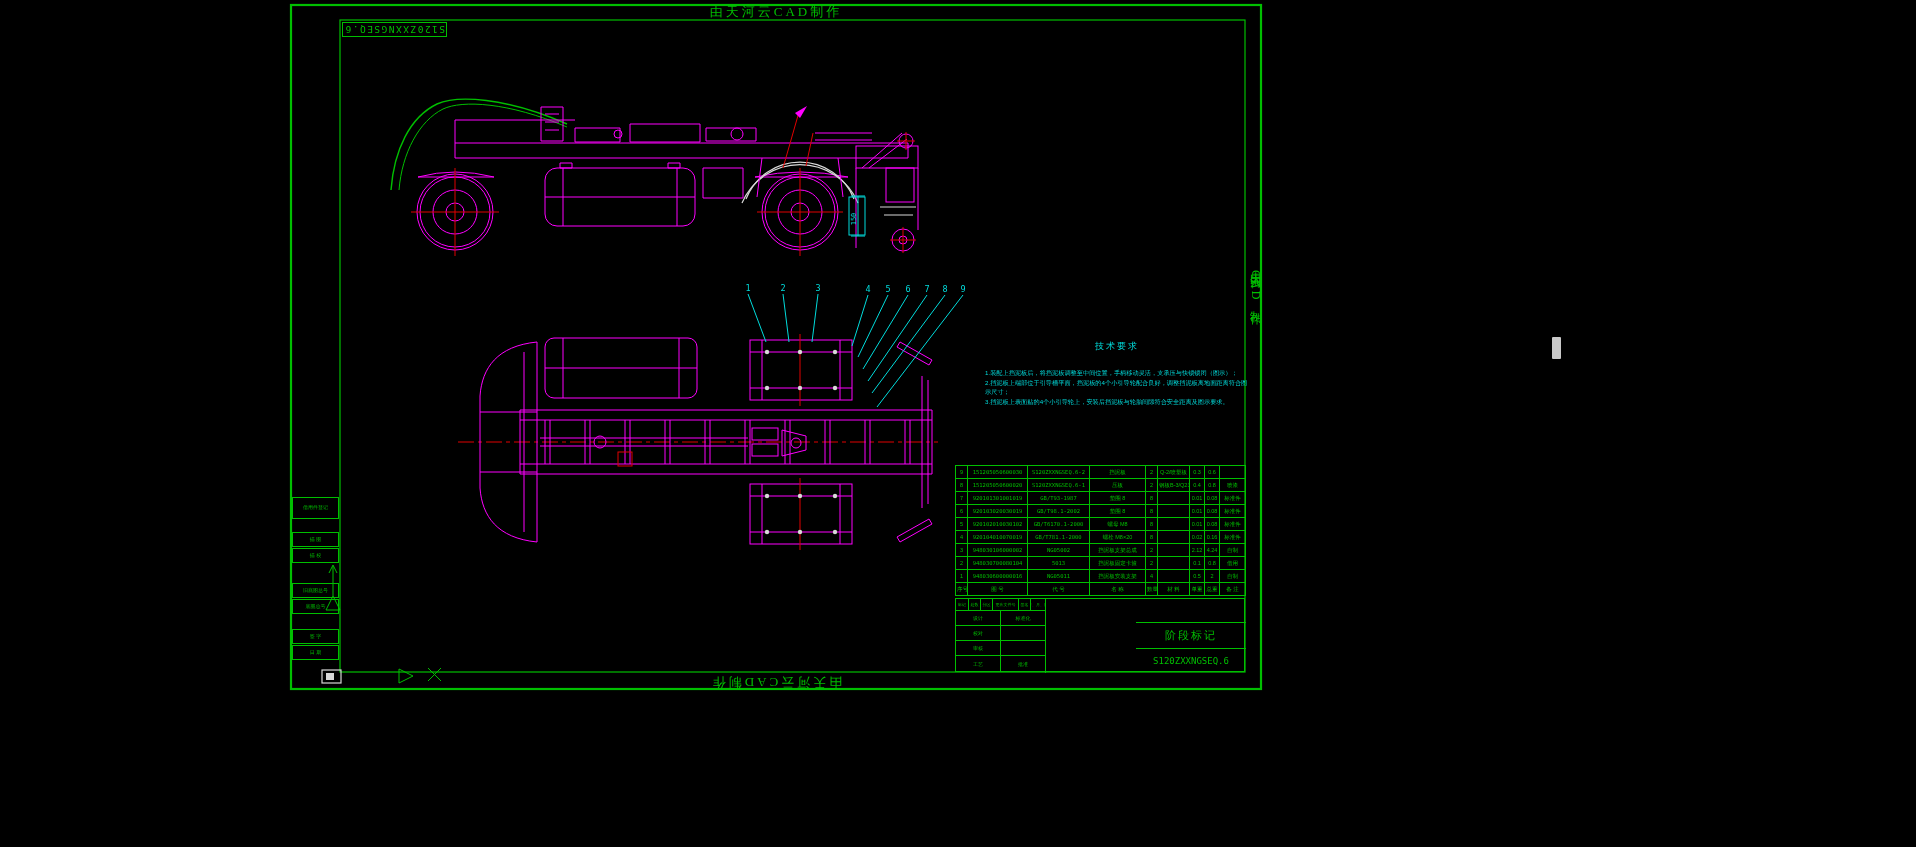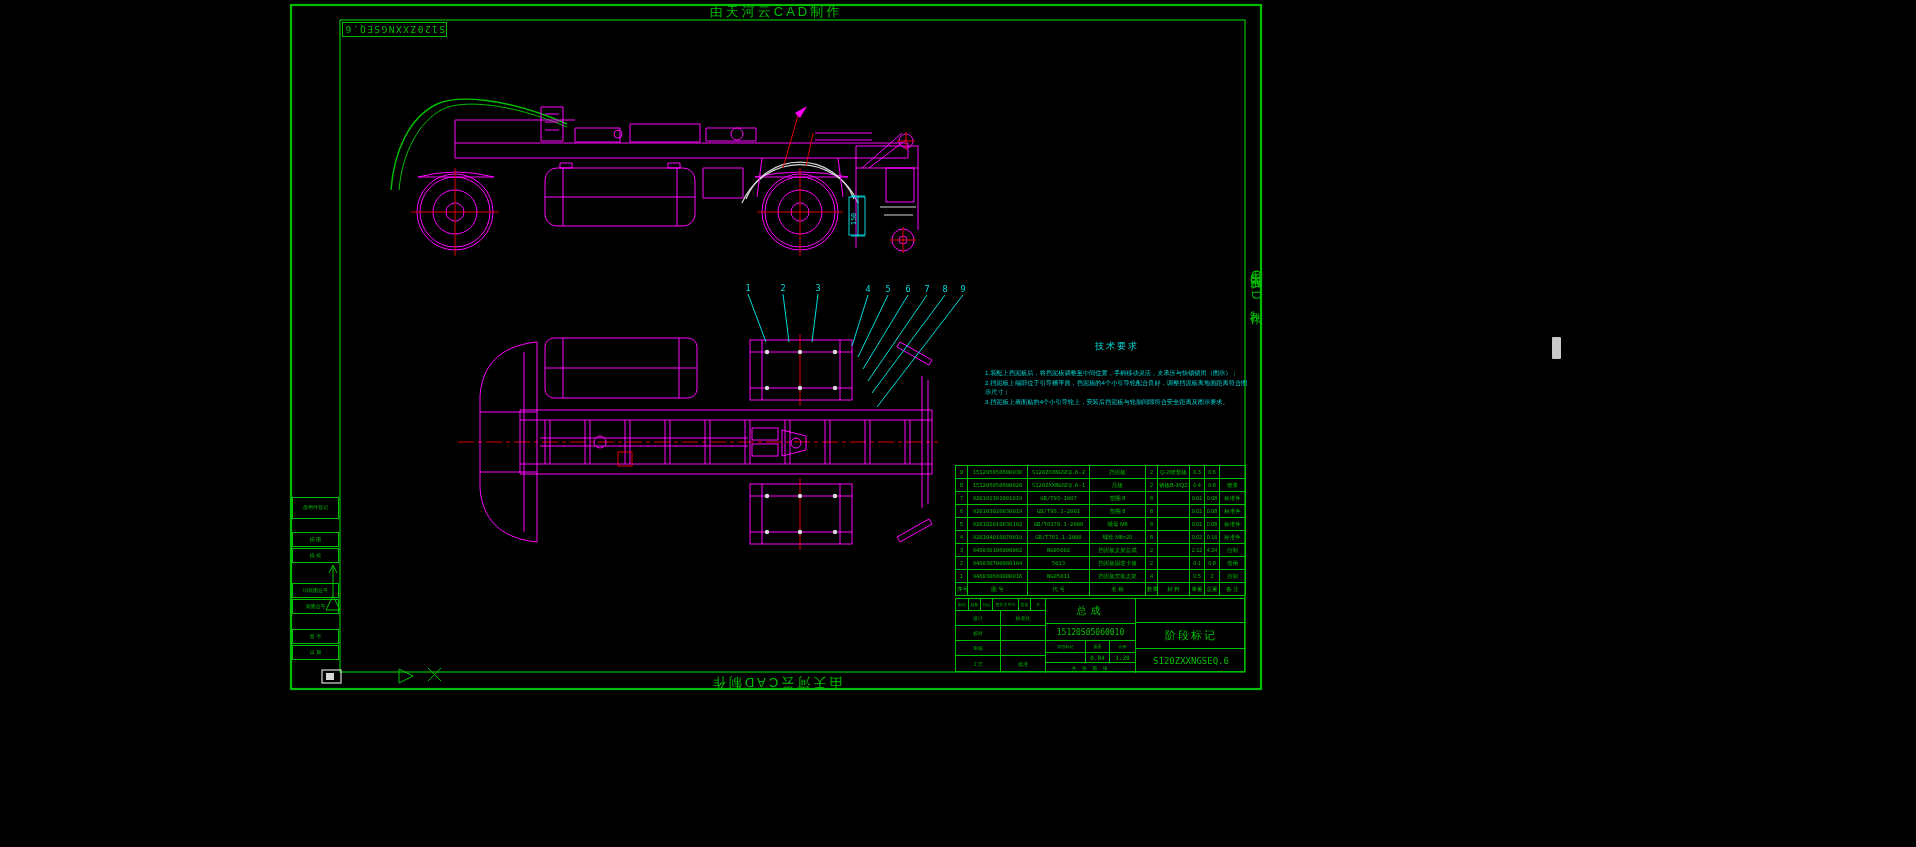--- a/index.html
+++ b/index.html
@@ -10,21 +10,21 @@
   
   .gn{stroke:var(--green);fill:none;stroke-width:1;}
   .mg{stroke:var(--magenta);fill:none;stroke-width:1;}
   .rd{stroke:var(--red);fill:none;stroke-width:1;}
   .cy{stroke:var(--cyan);fill:none;stroke-width:1;}
   .wt{stroke:var(--gray);fill:none;stroke-width:1.2;}
   text.cyt{fill:var(--cyan);stroke:none;font-family:"DejaVu Sans Mono",monospace;}
   .green-text{color:var(--green);}
   .cyan-text{color:var(--cyan);}
   .mono{font-family:"DejaVu Sans Mono",monospace;}
-  .wm{color:var(--green);font-size:13px;letter-spacing:3px;white-space:nowrap;}
+  .wm{color:var(--green);font-size:13px;letter-spacing:3px;white-space:nowrap;font-family:Liberation Serif, serif;}
   .box{border:1px solid var(--green);}
   
   table.bom{border-collapse:collapse;table-layout:fixed;background:transparent;}
   table.bom td,table.bom th{border:1px solid var(--green);color:var(--green);
     font-size:5.5px;font-weight:normal;height:13px;overflow:hidden;
     white-space:nowrap;padding:0 1px;text-align:center;}
   
   .tb-cell{color:var(--green);overflow:hidden;white-space:nowrap;
     display:flex;align-items:center;justify-content:center;}
   
@@ -341,35 +341,20 @@
     <div style="display:flex;height:15px;border-bottom:1px solid var(--green);">
       <div class="tb-cell" style="width:45px;font-size:5px;border-right:1px solid var(--green);">审核</div>
       <div class="tb-cell" style="flex:1;font-size:5px;"></div>
     </div>
     <div style="display:flex;height:16px;">
       <div class="tb-cell" style="width:45px;font-size:5px;border-right:1px solid var(--green);">工艺</div>
       <div class="tb-cell" style="flex:1;font-size:5px;">批准</div>
     </div>
   </div>
 
-  <div class="abs" style="left:90px;top:0;width:90px;height:74px;border-right:1px solid var(--green);">
-    <div class="tb-cell" style="height:24px;font-size:10px;letter-spacing:4px;">总成</div>
-    <div class="tb-cell mono" style="height:17px;font-size:8px;border-top:1px solid var(--green);">15120S05060010</div>
-    <div style="display:flex;height:12px;border-top:1px solid var(--green);">
-      <div class="tb-cell" style="width:40px;font-size:4px;border-right:1px solid var(--green);">阶段标记</div>
-      <div class="tb-cell" style="width:24px;font-size:4px;border-right:1px solid var(--green);">重量</div>
-      <div class="tb-cell" style="flex:1;font-size:4px;">比例</div>
-    </div>
-    <div style="display:flex;height:10px;border-top:1px solid var(--green);">
-      <div class="tb-cell" style="width:40px;border-right:1px solid var(--green);"></div>
-      <div class="tb-cell mono" style="width:24px;font-size:6px;border-right:1px solid var(--green);">0.84</div>
-      <div class="tb-cell mono" style="flex:1;font-size:6px;">1:20</div>
-    </div>
-    <div class="tb-cell" style="height:11px;font-size:5px;letter-spacing:2px;border-top:1px solid var(--green);">共 张 第 张</div>
-  </div>
 
   <div class="abs" style="left:180px;top:0;width:110px;height:74px;">
     <div class="tb-cell" style="height:24px;border-bottom:1px solid var(--green);"></div>
     <div class="tb-cell" style="height:25px;font-size:11px;letter-spacing:2px;">阶段标记</div>
     <div class="tb-cell mono" style="height:25px;font-size:9px;border-top:1px solid var(--green);">S120ZXXNGSEQ.6</div>
   </div>
 </div>
 
 <div class="mfield" style="top:497px;height:22px;">借用件登记</div>
 <div class="mfield" style="top:532px;height:15px;">描 图</div>

